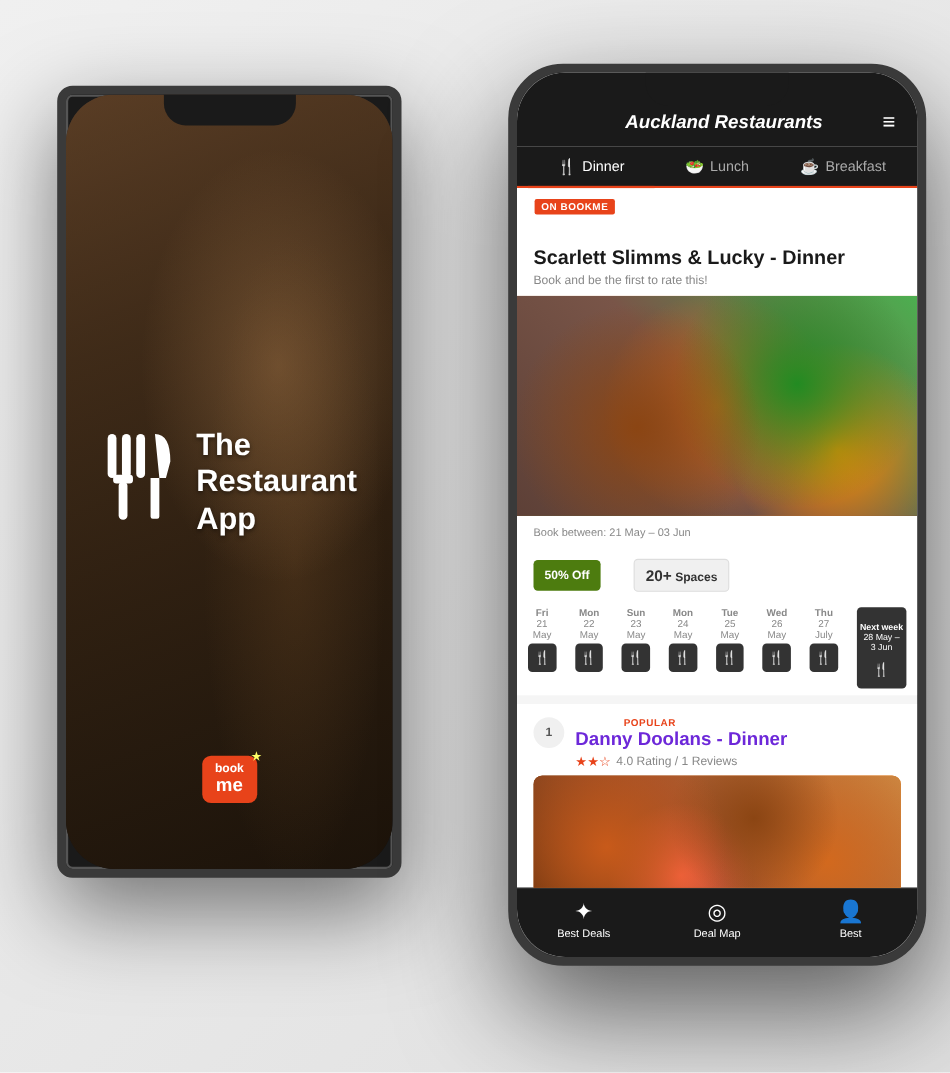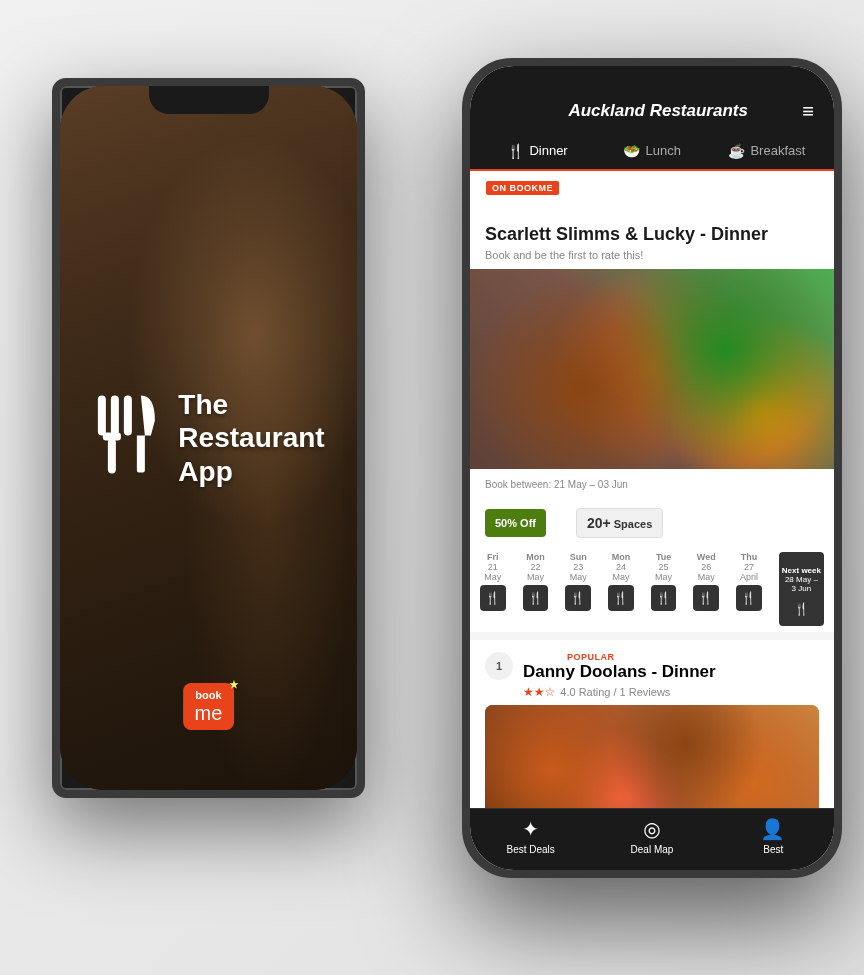--- a/index.html
+++ b/index.html
@@ -110,21 +110,21 @@
       font-weight: 700;
       padding: 6px 12px;
       border-radius: 8px;
       display: flex;
       flex-direction: column;
       align-items: center;
       line-height: 1.1;
     }
 
     .bookme-badge .book { font-size: 11px; }
-    .bookme-badge .me { font-size: 20px; font-weight: 400; }
+    .bookme-badge .me { font-size: 17px; font-weight: 700; }
     .bookme-star {
       position: absolute;
       top: -4px;
       right: -4px;
       color: #ff6;
       font-size: 10px;
     }
 
     
     .phone-right {
@@ -401,21 +401,21 @@
       font-weight: 700;
       color: #555;
       flex-shrink: 0;
     }
 
     .r2-info { flex: 1; }
 
     .r2-title {
       font-size: 17px;
       font-weight: 700;
-      color: #000000;
+      color: #6d28d9;
     }
 
     .r2-popular {
       font-size: 9px;
       color: #e8431a;
       font-weight: 600;
       letter-spacing: 0.5px;
       padding-left: 44px;
     }
 
@@ -588,21 +588,21 @@
               <span class="day-num">25 May</span>
               <div class="fork-slot">🍴</div>
             </div>
             <div class="date-cell">
               <span class="day-name">Wed</span>
               <span class="day-num">26 May</span>
               <div class="fork-slot">🍴</div>
             </div>
             <div class="date-cell">
               <span class="day-name">Thu</span>
-              <span class="day-num">27 April</span>
+              <span class="day-num">27 July</span>
               <div class="fork-slot">🍴</div>
             </div>
             <div class="date-cell next-week">
               <span class="day-name" style="font-size:8px;white-space:nowrap;margin-top:10px;">Next week</span>
               <span class="day-num" style="font-size:8px;">28 May – 3 Jun</span>
               <div class="fork-slot">🍴</div>
             </div>
           </div>
         </div>
 

